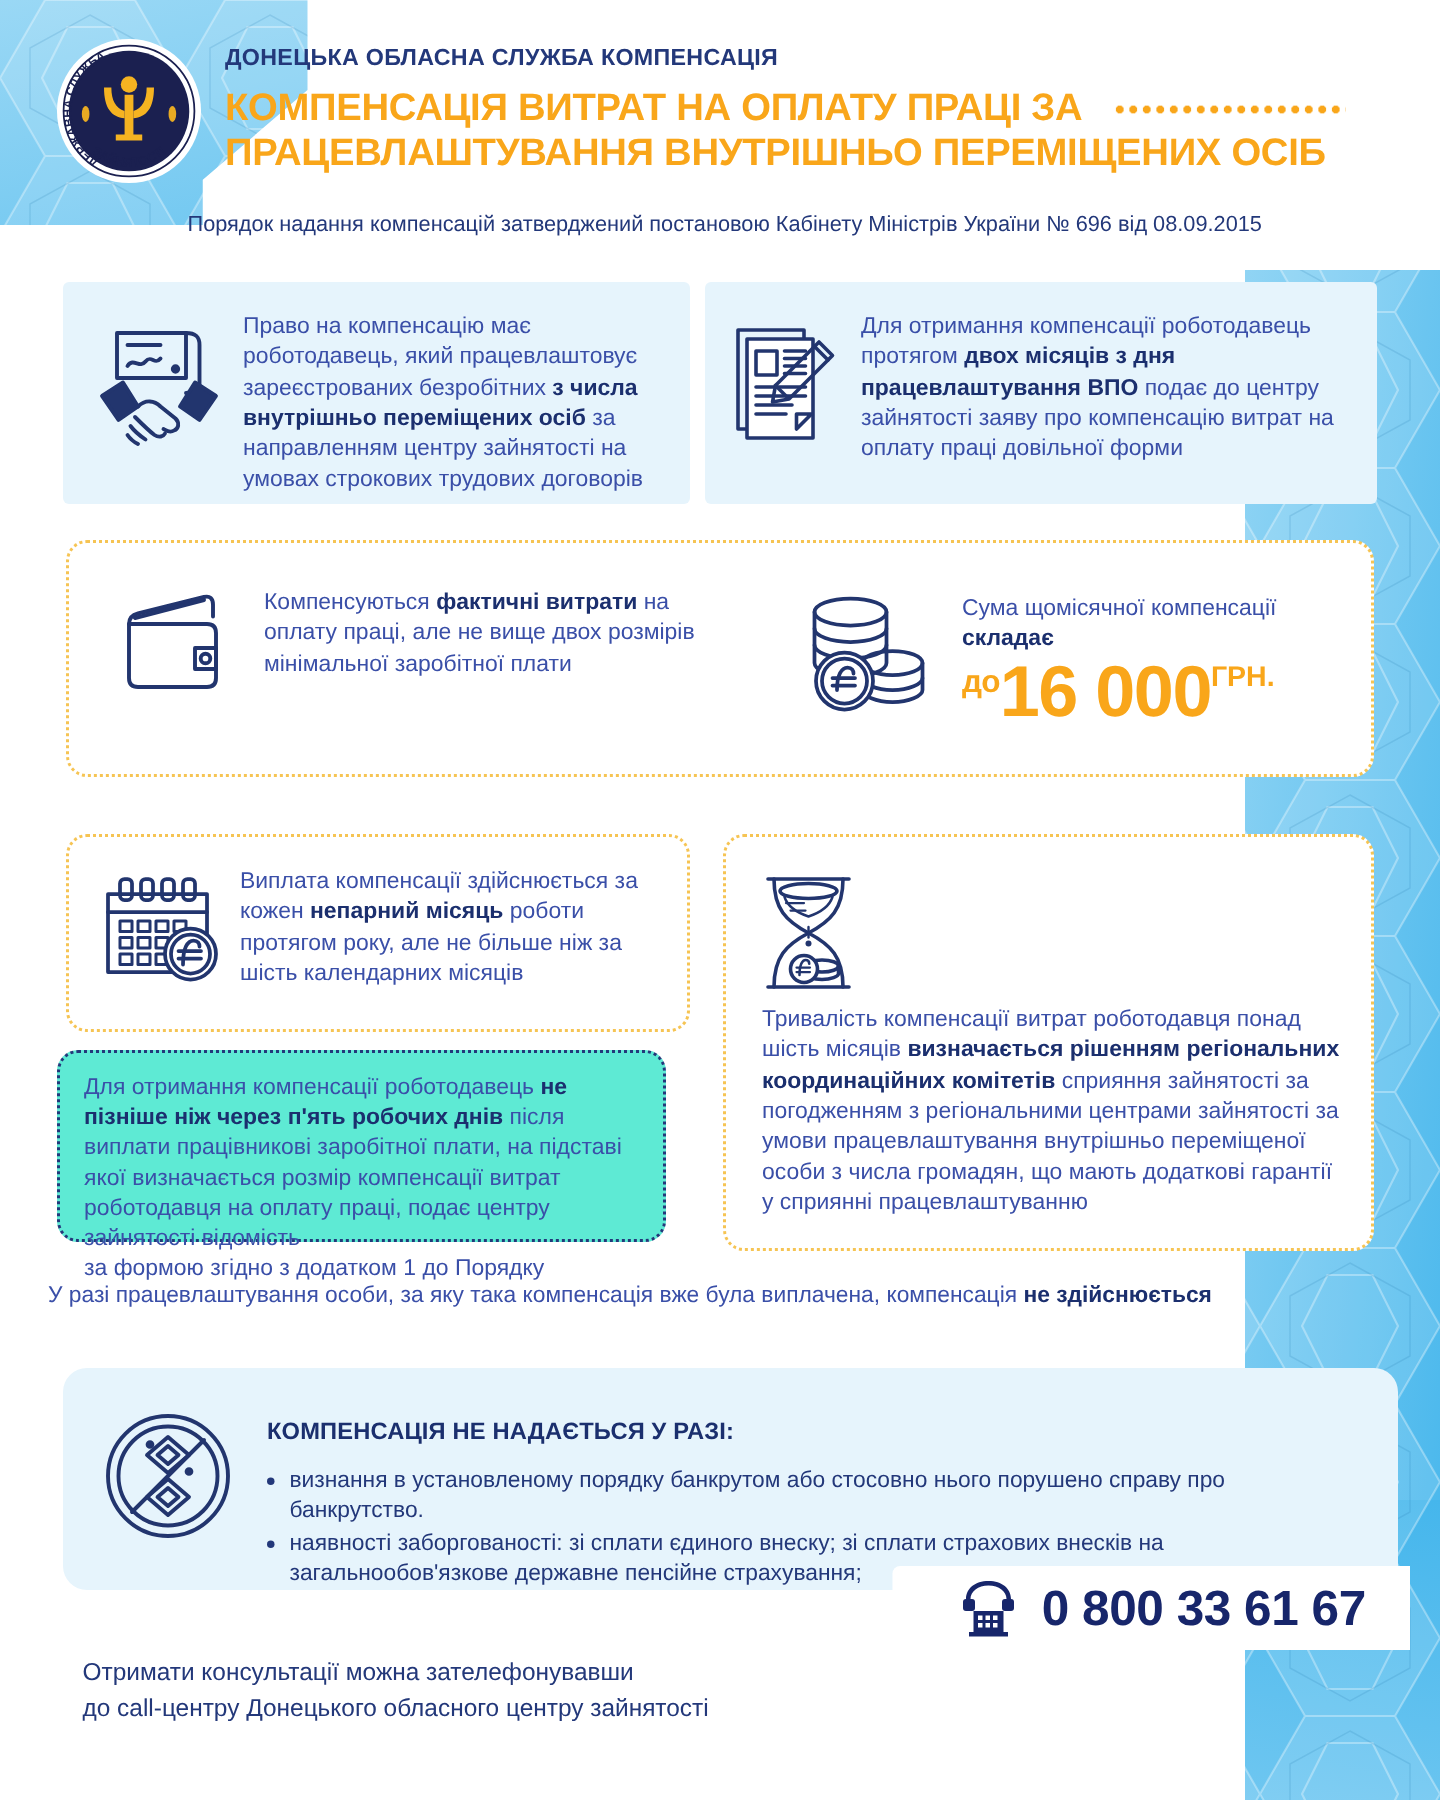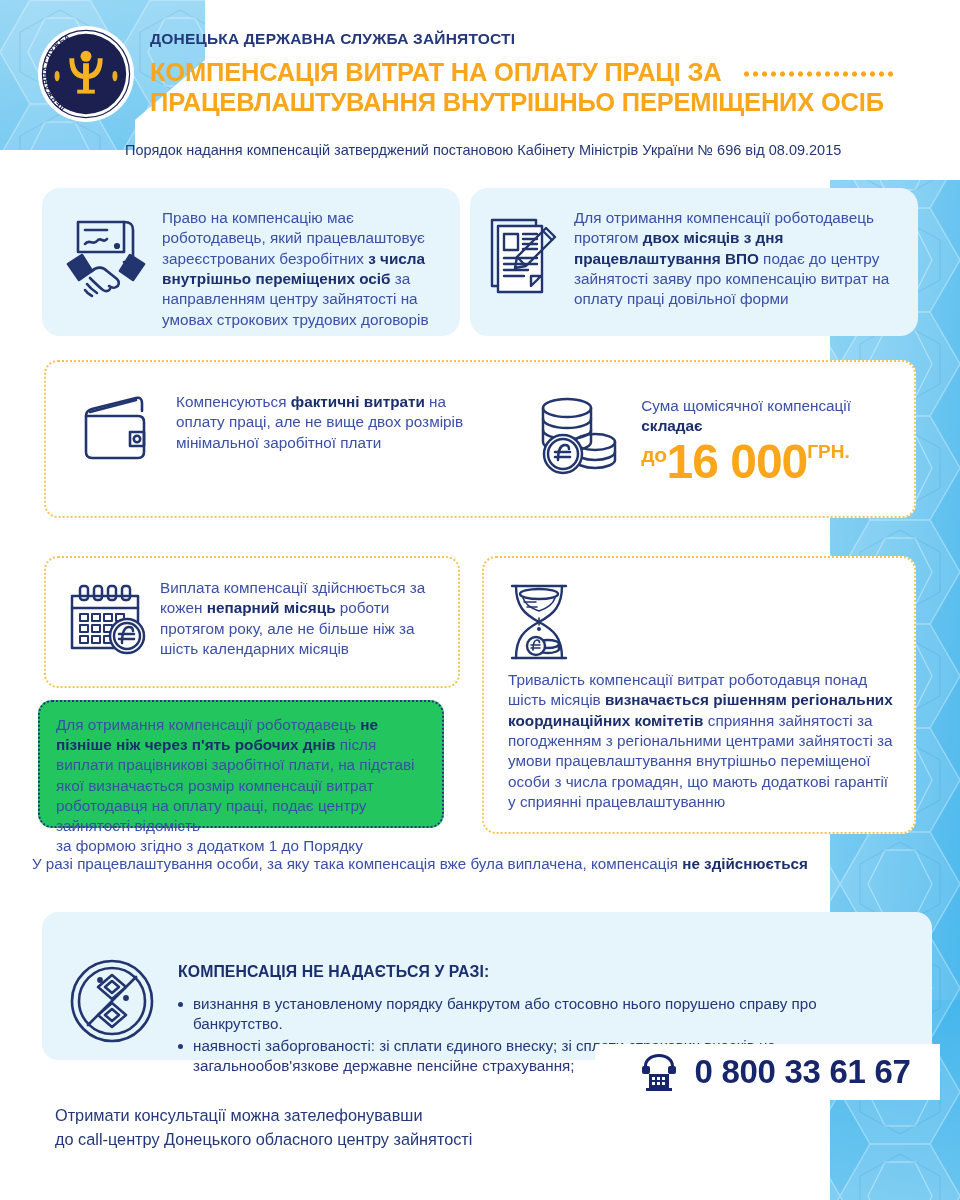--- a/index.html
+++ b/index.html
@@ -44,28 +44,28 @@
   }
   .subtitle {
     position: absolute; left: 125px; top: 142px; z-index: 6;
     font-size: 14.5px; color: #23387a; white-space: nowrap;
   }
 
   
   .content { position: absolute; top: 0; left: 0; width: 960px; z-index: 4; }
 
   .card { position: absolute; }
-  .card-blue { background: #e6f4fc; border-radius: 18px; }
+  .card-blue { background: #e6f4fc; border-radius: 4px; }
   .card-dotted-yellow {
     background: #ffffff;
     border: 2px dotted #f6c453;
     border-radius: 14px;
   }
   .card-dotted-blue {
-    background: #22c55e;
+    background: #5eead4;
     border: 2px dotted #23387a;
     border-radius: 14px;
   }
 
   .row { display: flex; align-items: flex-start; }
   .ico { flex: 0 0 auto; display: block; }
   .txt {
     font-size: 15.3px; line-height: 1.33; color: #3a4fa8;
   }
   .txt b { color: #1b2f6e; font-weight: bold; }
@@ -202,21 +202,21 @@
       <path d="M67 34 c0 14 -5 20 -14 21 l0 -5 c6 -2 9 -7 9 -16 z"></path>
       <path d="M41 66 h18 v4 h-18 z"></path>
     </g>
     <g fill="#f5b321" opacity=".95">
       <ellipse cx="20.5" cy="52" rx="2.6" ry="5.4"></ellipse>
       <ellipse cx="79.5" cy="52" rx="2.6" ry="5.4"></ellipse>
     </g>
   </svg>
 
   <div class="header-text">
-    <div class="org-name">ДОНЕЦЬКА ДЕРЖАВНА СЛУЖБА ЗАЙНЯТОСТІ</div>
+    <div class="org-name">ДОНЕЦЬКА ОБЛАСНА СЛУЖБА КОМПЕНСАЦІЯ</div>
     <div class="main-title">
       <span class="title-line">
         <span>КОМПЕНСАЦІЯ ВИТРАТ НА ОПЛАТУ ПРАЦІ ЗА</span>
         <span class="dotted-accent"></span>
       </span>
       <span class="title-line">ПРАЦЕВЛАШТУВАННЯ ВНУТРІШНЬО ПЕРЕМІЩЕНИХ ОСІБ</span>
     </div>
   </div>
   <div class="subtitle">Порядок надання компенсацій затверджений постановою Кабінету Міністрів України № 696 від 08.09.2015</div>
 </div>
@@ -362,21 +362,21 @@
     </div>
   </div>
 
   <div class="card card-dotted-blue" style="left:38px; top:700px; width:406px; height:128px;">
     <div class="txt" style="padding:13px 14px 0 16px; line-height:1.32;">Для отримання компенсації роботодавець <b>не пізніше ніж через п'ять робочих днів</b> після виплати працівникові заробітної плати, на підставі якої визначається розмір компенсації витрат роботодавця на оплату праці, подає центру зайнятості відомість<br>за формою згідно з додатком 1 до Порядку</div>
   </div>
 
   <div class="note-line">У разі працевлаштування особи, за яку така компенсація вже була виплачена, компенсація <b>не здійснюється</b></div>
 
   <div class="deny-box">
-    <div class="row" style="padding:24px 28px 0 22px;margin-top:17px;">
+    <div class="row" style="padding:24px 28px 0 22px;">
       <svg class="ico" width="96" height="96" viewBox="0 0 96 96">
         <g fill="none" stroke="#22356e" stroke-width="2.6" stroke-linejoin="round" stroke-linecap="round">
           <circle cx="48" cy="48" r="40"></circle>
           <circle cx="48" cy="48" r="33"></circle>
           <path d="M24 72 L72 24"></path>
           <path d="M34 34 l14 -12 l14 12 l-14 12 z"></path>
           <path d="M34 62 l14 -12 l14 12 l-14 12 z"></path>
           <path d="M41 34 l7 -6 l7 6 l-7 6 z"></path>
           <path d="M41 62 l7 -6 l7 6 l-7 6 z"></path>
           <circle cx="36" cy="27" r="1.6" fill="#22356e"></circle>

